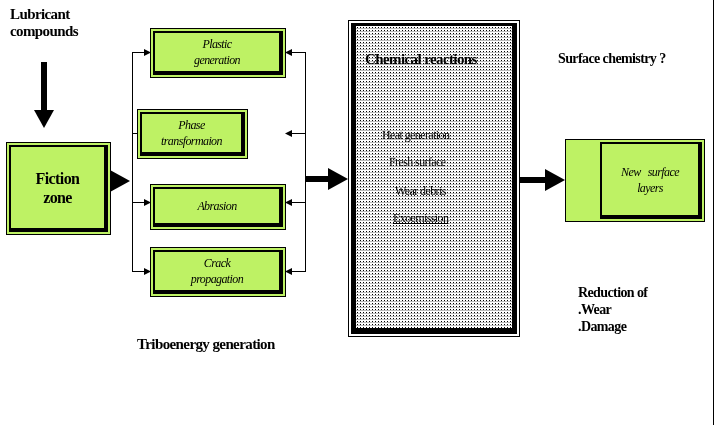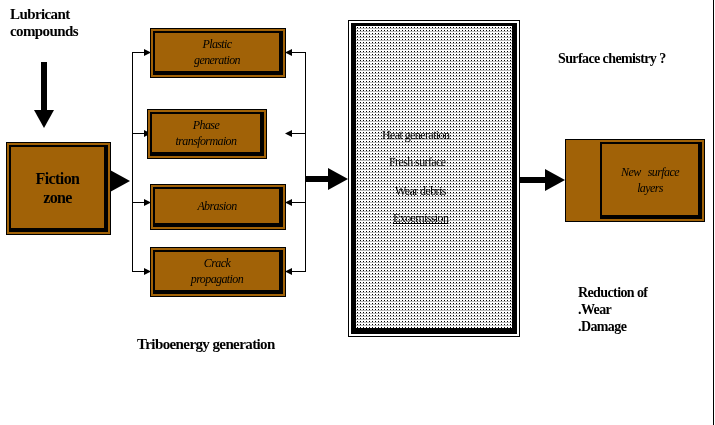--- a/index.html
+++ b/index.html
@@ -3,21 +3,21 @@
 <meta charset="utf-8">
 <style>
   html, body { margin: 0; padding: 0; background: #ffffff; }
   body { width: 715px; height: 425px; position: relative; overflow: hidden;
          font-family: "Liberation Serif", "DejaVu Serif", serif; color: #000; }
   .abs { position: absolute; }
   .bold-label { font-weight: bold; font-size: 15px; letter-spacing: -0.6px; line-height: 17px; }
   .ital { font-style: italic; font-size: 12px; letter-spacing: -0.6px; line-height: 16px; text-align: center; }
   .dbl-box {
     position: absolute; box-sizing: border-box;
-    border: 1px solid #000; background: #a16207;
+    border: 1px solid #000; background: #bef264;
   }
   .dbl-box .inner {
     position: absolute; left: 2px; top: 2px; right: 2px; bottom: 2px;
     border-top: 2px solid #000; border-left: 2px solid #000;
     border-right: 4px solid #000; border-bottom: 4px solid #000;
     box-sizing: border-box;
     display: flex; align-items: center; justify-content: center; flex-direction: column;
   }
   svg { position: absolute; left: 0; top: 0; }
   .chem-box {
@@ -89,21 +89,21 @@
     <div>zone</div>
   </div>
 </div>
 
 <div class="dbl-box" style="left:150px; top:28px; width:136px; height:50px;">
   <div class="inner ital">
     <div>Plastic</div>
     <div>generation</div>
   </div>
 </div>
-<div class="dbl-box" style="left:147px; top:109px; width:120px; height:50px;">
+<div class="dbl-box" style="left:137px; top:109px; width:111px; height:50px;">
   <div class="inner ital">
     <div>Phase</div>
     <div>transformaion</div>
   </div>
 </div>
 <div class="dbl-box" style="left:150px; top:184px; width:136px; height:46px;">
   <div class="inner ital">
     <div>Abrasion</div>
   </div>
 </div>
@@ -111,20 +111,21 @@
   <div class="inner ital">
     <div>Crack</div>
     <div>propagation</div>
   </div>
 </div>
 
 <div class="abs bold-label" style="left:137px; top:336px;">Triboenergy generation</div>
 
 <div class="chem-box">
   <div class="chem-inner"></div>
+  <div class="chem-text bold-label" style="left:16px; top:30px; font-size:15px;">Chemical reactions</div>
   <div class="chem-text" style="left:33px; top:107px;">Heat generation</div>
   <div class="chem-text" style="left:40px; top:134px;">Fresh surface</div>
   <div class="chem-text" style="left:46px; top:163px;">Wear debris</div>
   <div class="chem-text" style="left:44px; top:190px;text-decoration:underline;">Exoemission</div>
 </div>
 
 <div class="abs bold-label" style="left:558px; top:50px; font-size:14px;">Surface chemistry ?</div>
 
 <div class="dbl-box" style="left:565px; top:139px; width:140px; height:83px;">
   <div class="inner ital" style="font-size:12px;margin-left:32px;">

